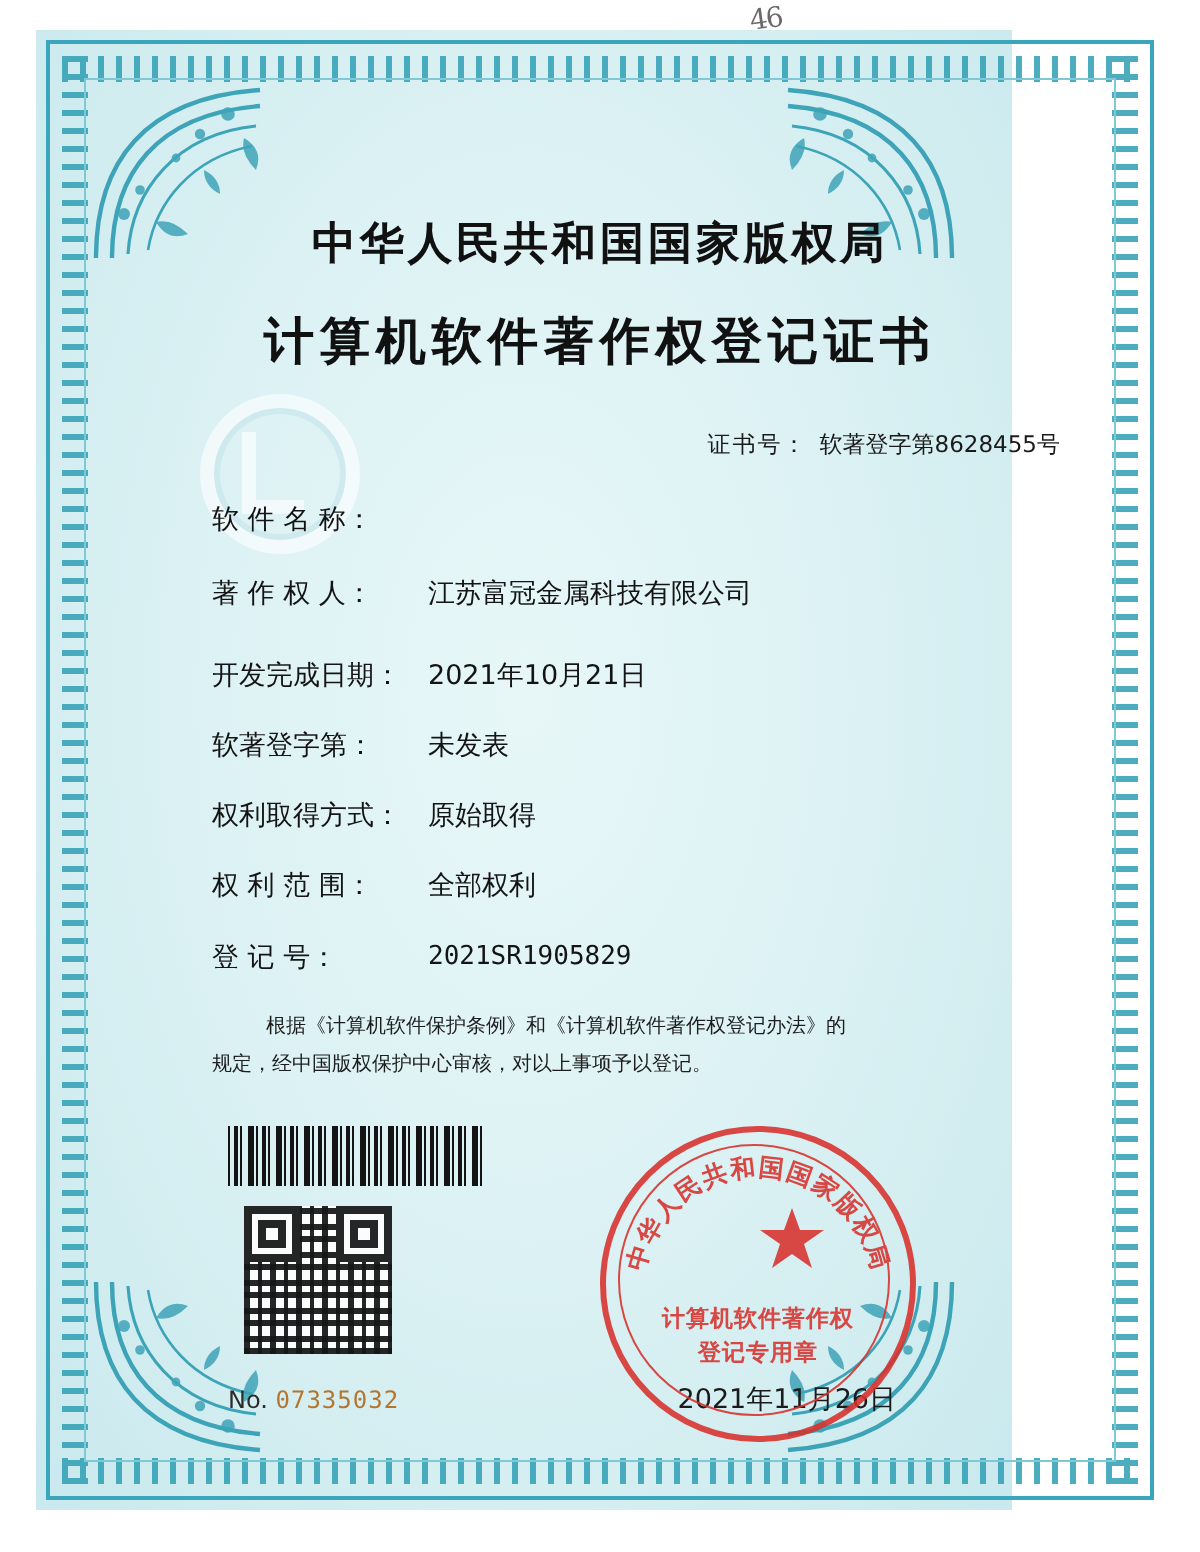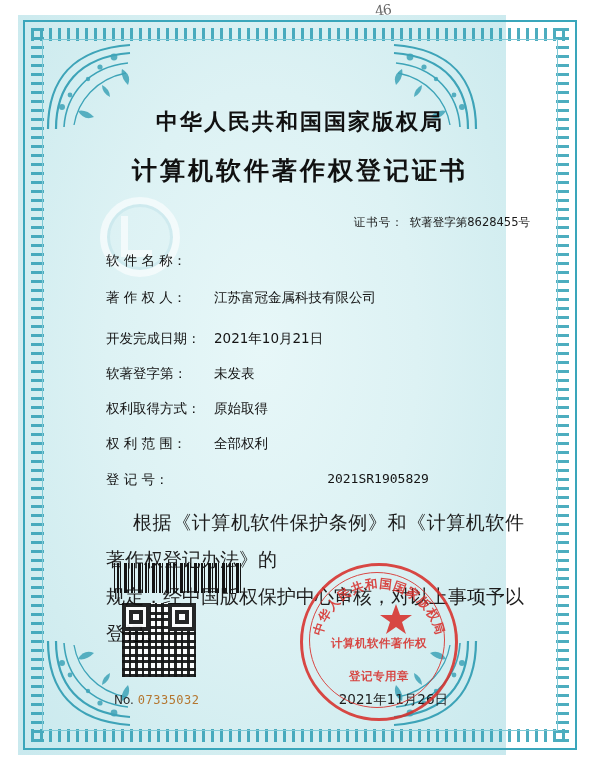--- a/index.html
+++ b/index.html
@@ -171,30 +171,29 @@
   }
   .field-value .sub {
     display: block;
     font-family: "DejaVu Sans Mono", "Liberation Mono", monospace;
     font-size: 12.5px;
     margin-top: 3px;
   }
   .field-value.mono {
     font-family: "DejaVu Sans Mono", "Liberation Mono", monospace;
     font-size: 13px;
-    text-align: center;
   }
 
   .rows-tight .field-row { margin-bottom: 15px; }
 
   .paragraph {
     margin-top: 14px;
     padding-left: 48px;
     padding-right: 18px;
-    font-size: 19px;
+    font-size: 10px;
     line-height: 1.95;
     text-align: justify;
     text-indent: 27px;
   }
   .paragraph .l2 { text-indent: 0; display: block; }
 
   
   .barcode {
     position: absolute;
     left: 96px;
@@ -294,21 +293,21 @@
   }
   .seal-line1, .seal-line2 {
     position: absolute;
     width: 100%;
     text-align: center;
     font-size: 11.5px;
     font-weight: bold;
     color: #d8302c;
     letter-spacing: .5px;
   }
-  .seal-line1 { top: 70px; }
+  .seal-line1 { top: 86px; }
   .seal-line2 { top: 103px; }
 </style>
 </head>
 <body>
 
 <div id="page">
 
   <div class="top-mark">46</div>
 
   <div class="cert">

